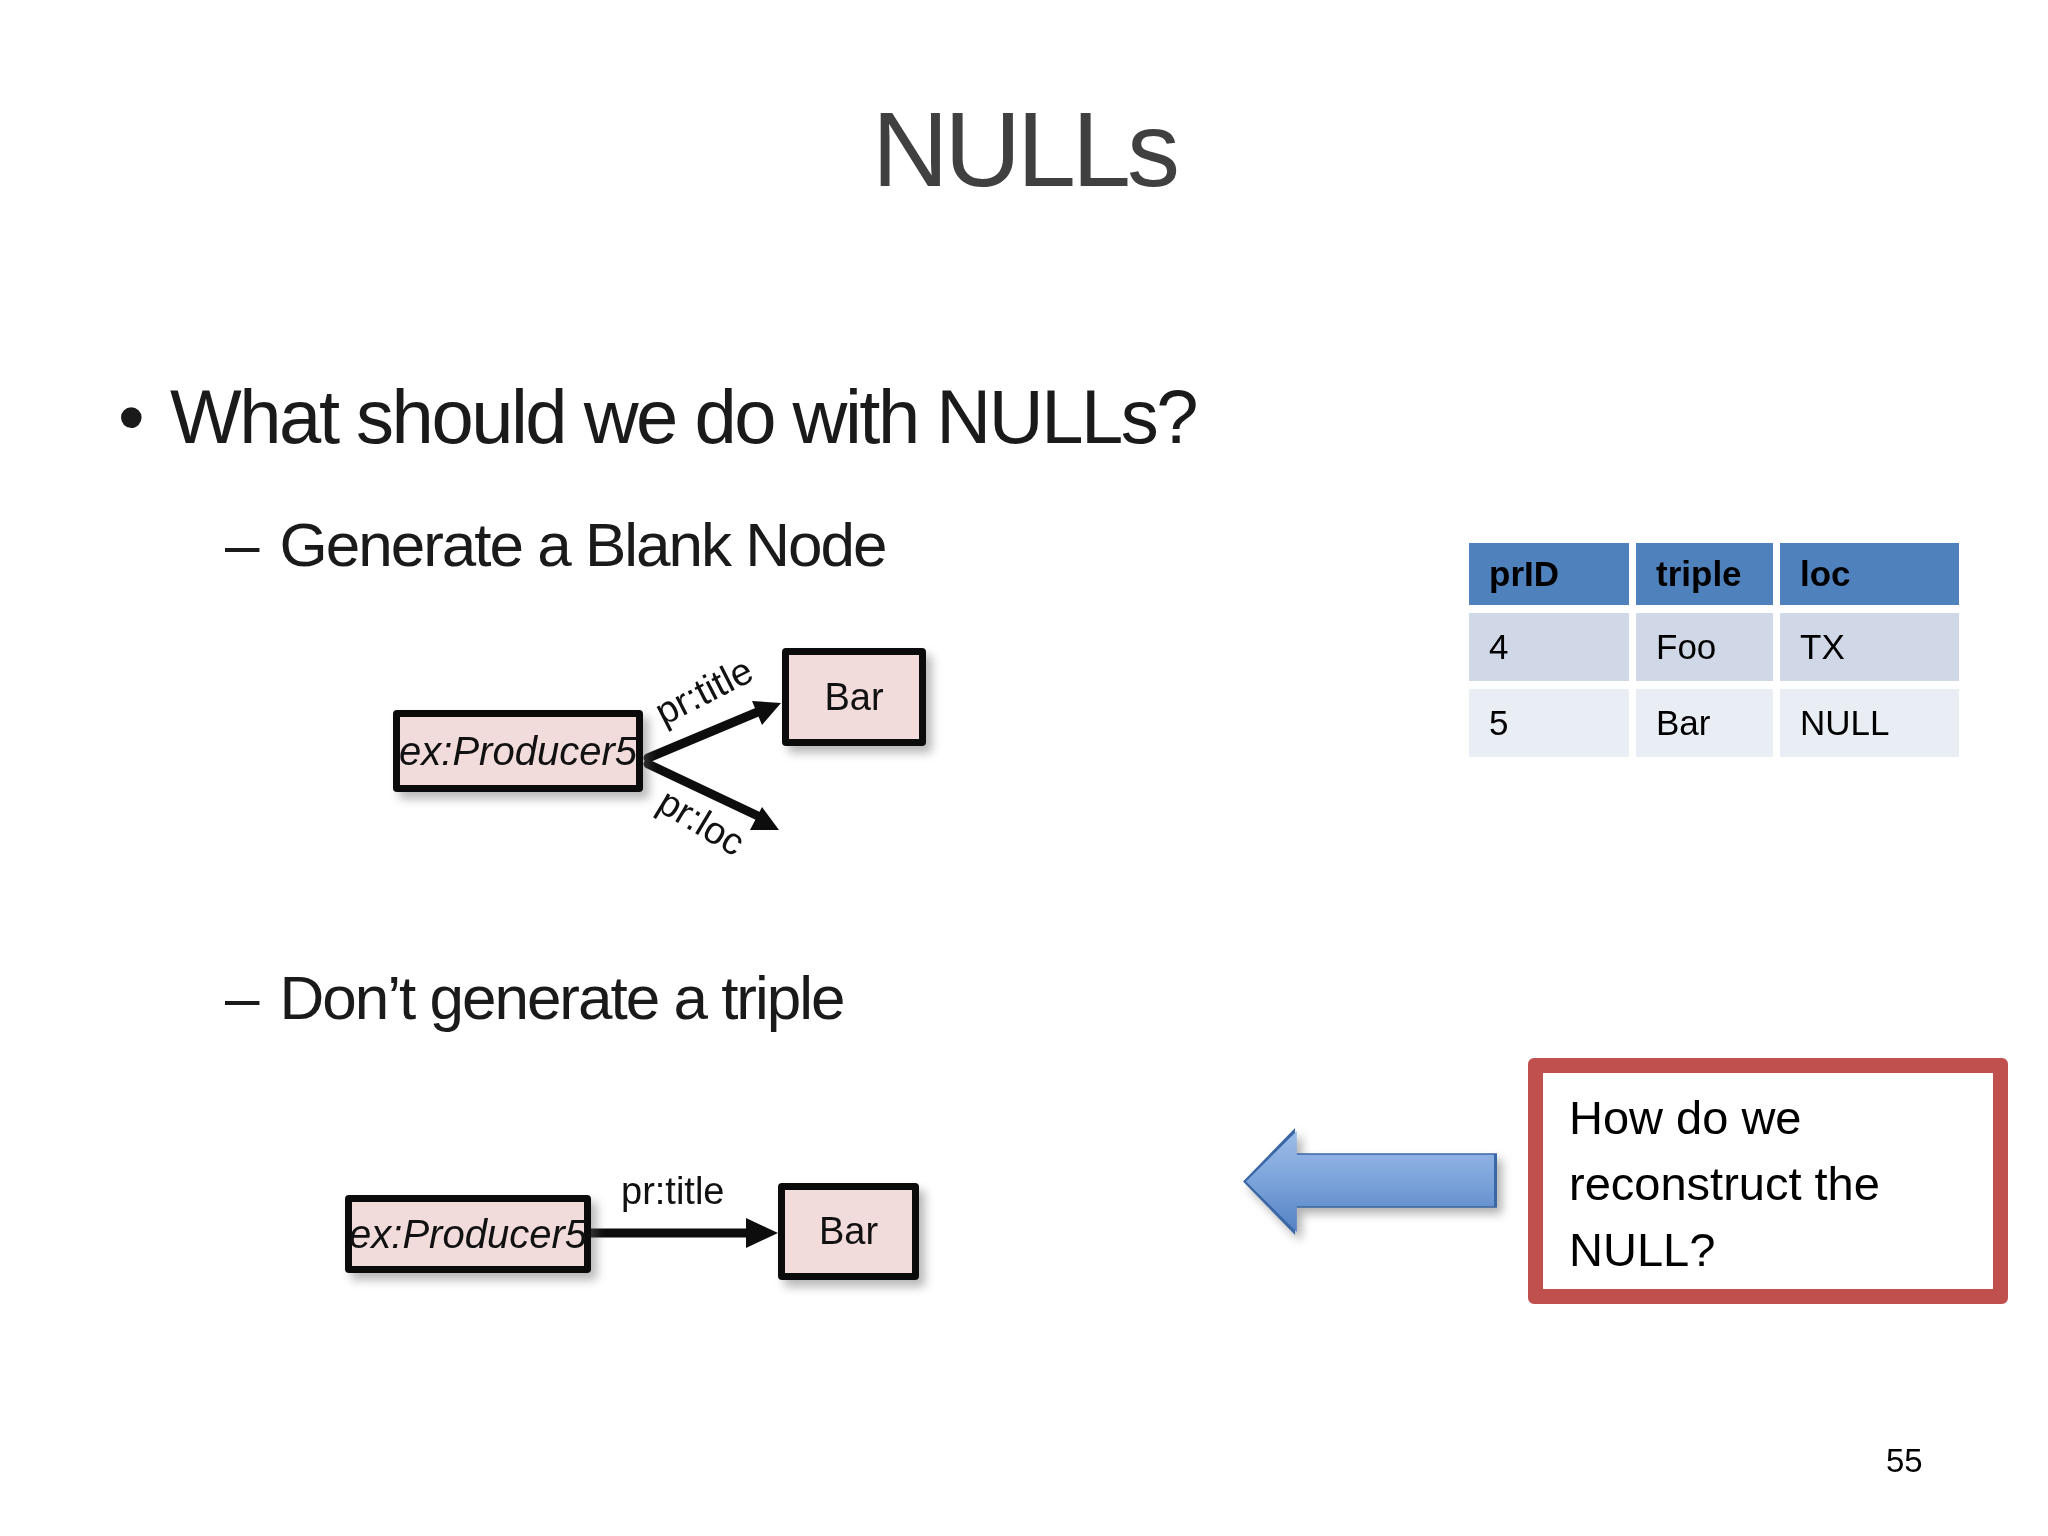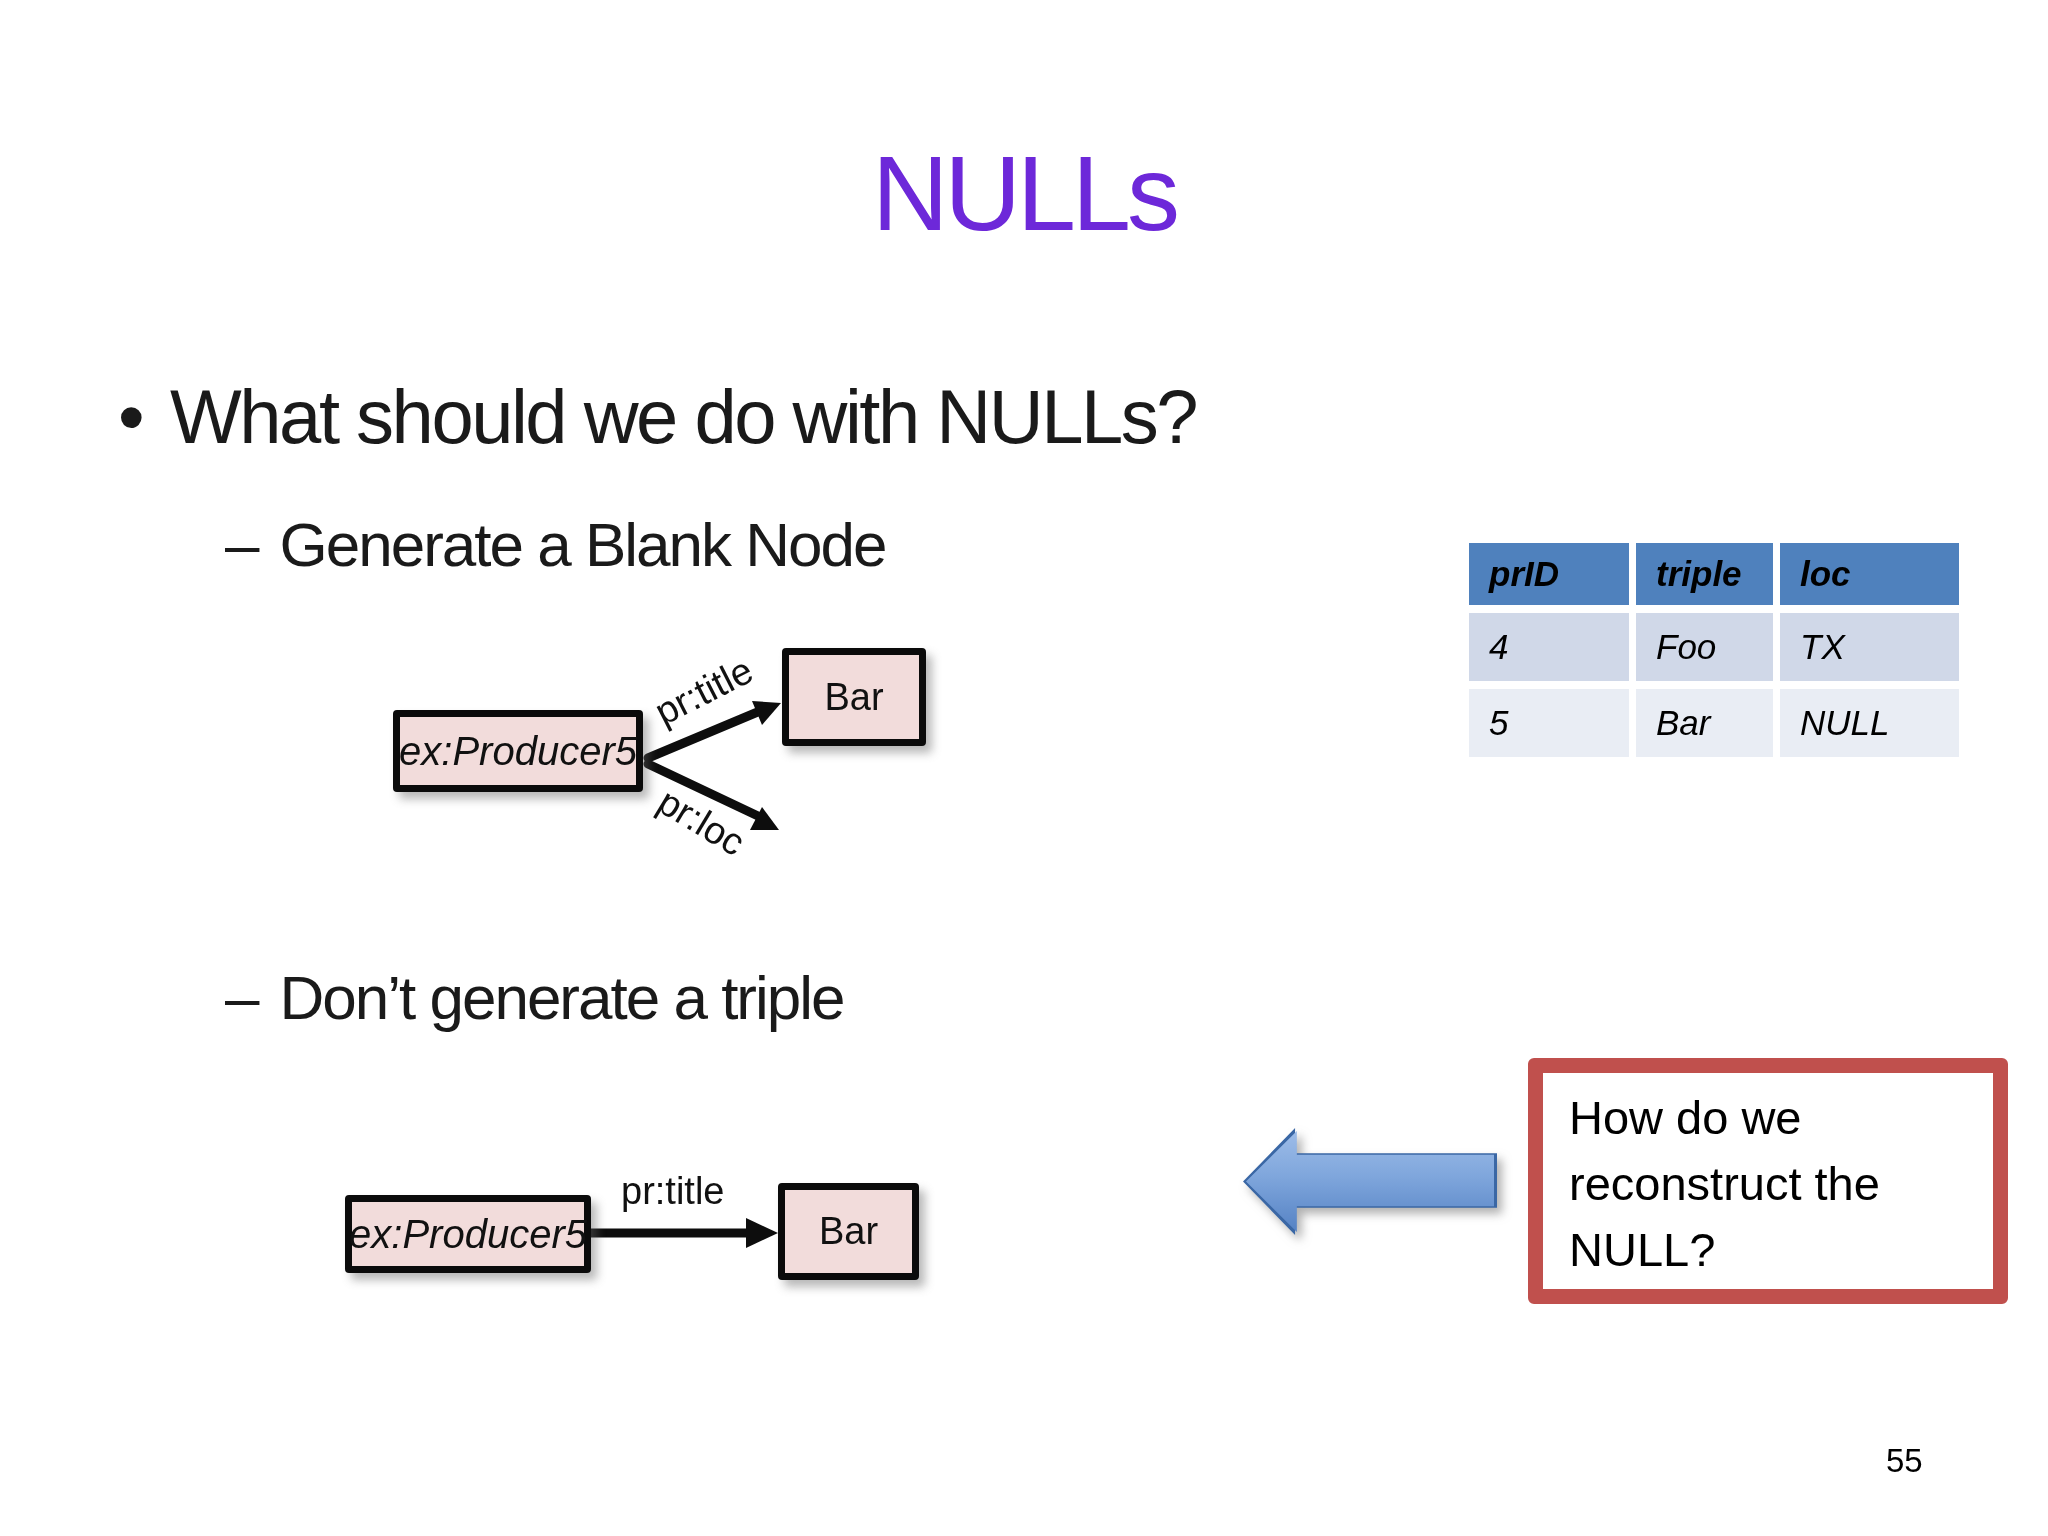--- a/index.html
+++ b/index.html
@@ -2,21 +2,21 @@
 <html><head>
 <meta charset="utf-8">
 <style>
   html,body{margin:0;padding:0;background:#ffffff;}
   .slide{
     position:relative;width:2048px;height:1536px;background:#ffffff;overflow:hidden;
     font-family:"Liberation Sans", sans-serif;color:#111;
   }
   .title{
     position:absolute;top:96px;left:0;width:100%;text-align:center;
-    font-size:106px;letter-spacing:-4px;color:#6d28d9;line-height:1;margin-top:44px;
+    font-size:106px;letter-spacing:-4px;color:#404040;line-height:1;
   }
   .bullet-line{position:absolute;display:flex;align-items:baseline;white-space:nowrap;color:#1a1a1a;line-height:1;}
   .bullet-main{left:118px;top:379px;font-size:76px;letter-spacing:-2.5px;gap:28px;}
   .bullet-sub{left:225px;font-size:62px;letter-spacing:-2px;gap:22px;}
   .bullet-sub1{top:514px;}
   .bullet-sub2{top:967px;}
   .marker{flex:0 0 auto;}
 
   .connectors{position:absolute;left:0;top:0;width:2048px;height:1536px;}
   .connectors line{stroke:#0d0d0d;stroke-width:9;stroke-linecap:round;}
@@ -36,21 +36,21 @@
   #bar2{left:778px;top:1183px;width:141px;height:97px;}
 
   .edge-label{position:absolute;font-size:38px;color:#111;white-space:nowrap;line-height:1;}
   #label-title1{left:652px;top:672px;transform:rotate(-27deg);transform-origin:center;}
   #label-loc1{left:655px;top:803px;transform:rotate(31deg);transform-origin:center;}
   #label-title2{left:621px;top:1172px;}
 
   .table{
     position:absolute;left:1469px;top:543px;display:grid;
     grid-template-columns:160px 137px 179px;grid-template-rows:62px 68px 68px;
-    column-gap:7px;row-gap:8px;font-size:35px;color:#000;font-style:italic;
+    column-gap:7px;row-gap:8px;font-size:35px;color:#000;
   }
   .cell{display:flex;align-items:center;padding-left:20px;box-sizing:border-box;}
   .cell.h{background:#4F81BD;font-weight:bold;}
   .cell.ra{background:#D0D8E8;}
   .cell.rb{background:#E9EDF4;}
 
   .block-arrow{position:absolute;left:1243px;top:1128px;width:254px;height:107px;
     filter:drop-shadow(5px 6px 5px rgba(100,100,100,0.5));}
   .block-arrow .outer{
     position:absolute;inset:0;background:#3A67A5;

